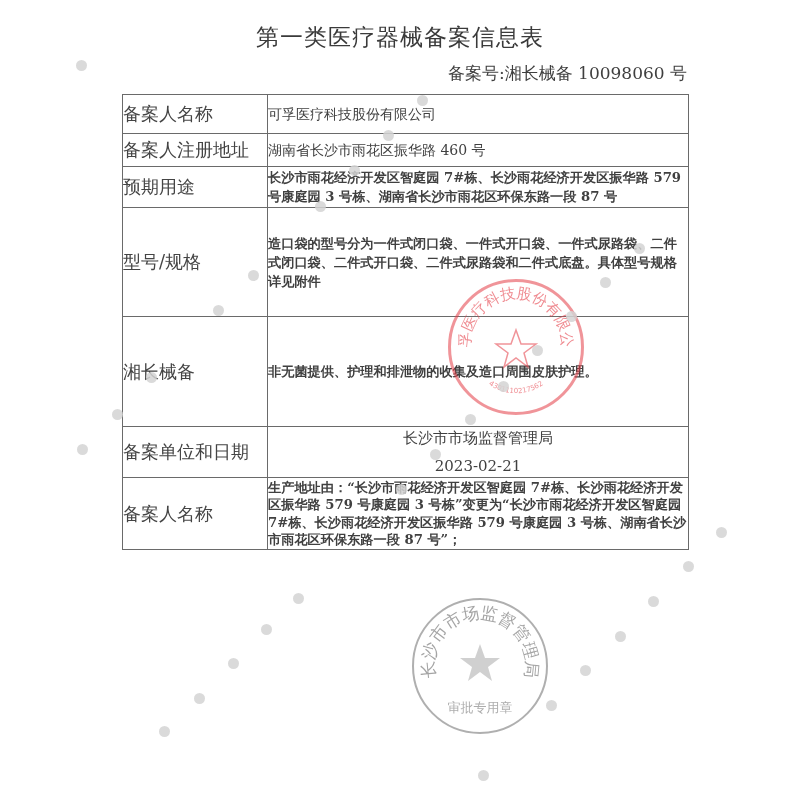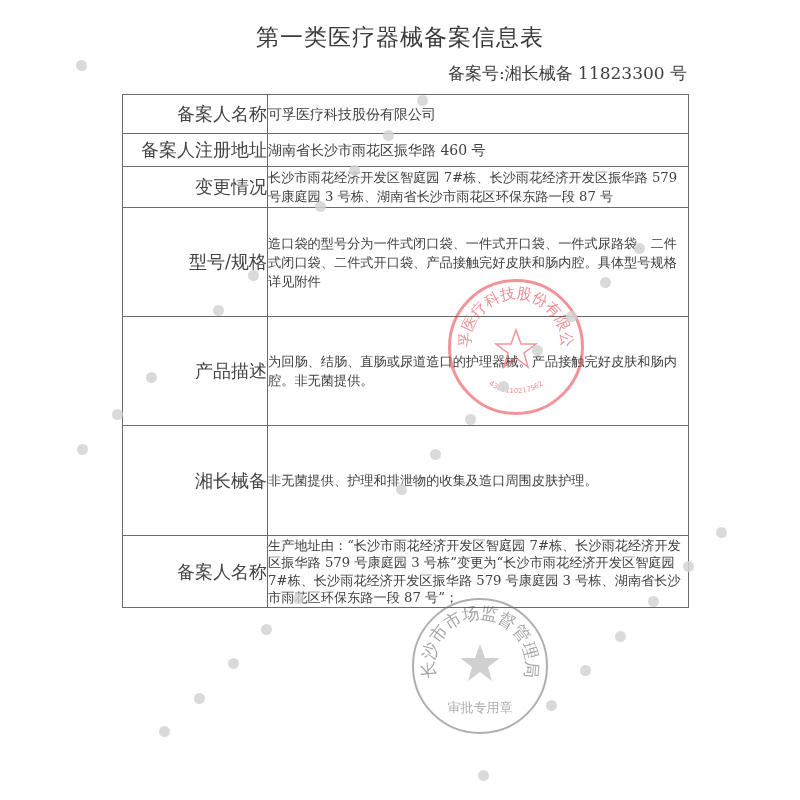--- a/index.html
+++ b/index.html
@@ -4,64 +4,69 @@
 <style>
   html, body { margin:0; padding:0; background:#ffffff; }
   body { width:800px; height:800px; position:relative; overflow:hidden;
          font-family:"DejaVu Serif","Liberation Serif",serif; color:#3a3a3a; }
   .title { position:absolute; top:22px; left:0; width:800px; text-align:center;
            font-size:23px; letter-spacing:1px; color:#3a3a3a; }
   .record-no { position:absolute; top:62px; right:113px; font-size:17px; color:#3f3f3f; }
   table.form { position:absolute; left:122px; top:94px; width:567px; border-collapse:collapse;
                table-layout:fixed; }
   table.form td { border:1.3px solid #6a6a6a; padding:0; vertical-align:middle; }
-  td.label { width:144px; text-align:right; font-size:18px; color:#444; white-space:nowrap; letter-spacing:0; }
+  td.label { width:144px; text-align:left; font-size:18px; color:#444; white-space:nowrap; letter-spacing:0; }
   td.value { padding-left:4px; padding-right:4px; font-size:14px; line-height:22px; color:#404040; }
-  td.value.small { font-size:13.2px; line-height:19px; }
+  td.value.small { font-size:13.2px; line-height:19px;font-weight:bold; }
   td.value.center { text-align:center; position:relative; }
   .date-block { display:block; text-align:center; }
   .org-line { font-size:15px; }
   .date-line { font-size:15px; display:block; margin-top:6px; }
   .dot { position:absolute; width:11px; height:11px; border-radius:50%; background:#d4d4d4; opacity:0.85; }
   .seal { position:absolute; border-radius:50%; pointer-events:none; }
   .seal-red { left:448px; top:279px; width:130px; height:130px; border:3px solid rgba(228,60,70,0.55); }
   .seal-gray { left:412px; top:598px; width:132px; height:132px; border:2.5px solid rgba(110,110,110,0.55); }
   .seal svg { position:absolute; left:0; top:0; }
 </style>
 </head>
 <body>
 
 <div class="title">第一类医疗器械备案信息表</div>
-<div class="record-no">备案号:湘长械备 11823300 号</div>
+<div class="record-no">备案号:湘长械备 10098060 号</div>
 
 <table class="form">
   <tbody>
       <tr style="height:39px">
     <td class="label">备案人名称</td>
     <td class="value">可孚医疗科技股份有限公司</td>
   </tr>
   <tr style="height:33px">
     <td class="label">备案人注册地址</td>
     <td class="value">湖南省长沙市雨花区振华路 460 号</td>
   </tr>
   <tr style="height:41px">
-    <td class="label">变更情况</td>
+    <td class="label">预期用途</td>
     <td class="value small">长沙市雨花经济开发区智庭园 7#栋、长沙雨花经济开发区振华路 579 号康庭园 3 号栋、湖南省长沙市雨花区环保东路一段 87 号</td>
   </tr>
   <tr style="height:109px">
     <td class="label">型号/规格</td>
-    <td class="value small">造口袋的型号分为一件式闭口袋、一件式开口袋、一件式尿路袋、二件式闭口袋、二件式开口袋、产品接触完好皮肤和肠内腔。具体型号规格详见附件</td>
-  </tr>
-  <tr style="height:109px">
-    <td class="label">产品描述</td>
-    <td class="value small">为回肠、结肠、直肠或尿道造口的护理器械。产品接触完好皮肤和肠内腔。非无菌提供。</td>
+    <td class="value small">造口袋的型号分为一件式闭口袋、一件式开口袋、一件式尿路袋、二件式闭口袋、二件式开口袋、二件式尿路袋和二件式底盘。具体型号规格详见附件</td>
   </tr>
   <tr style="height:110px">
     <td class="label">湘长械备</td>
     <td class="value small">非无菌提供、护理和排泄物的收集及造口周围皮肤护理。</td>
+  </tr>
+  <tr style="height:42px">
+    <td class="label">备案单位和日期</td>
+    <td class="value center">
+      <span class="date-block">
+        <span class="org-line">长沙市市场监督管理局</span>
+        <span class="date-line">2023-02-21</span>
+      </span>
+    </td>
   </tr>
   <tr style="height:72px">
     <td class="label">备案人名称</td>
     <td class="value small" style="line-height:17.5px">生产地址由：“长沙市雨花经济开发区智庭园 7#栋、长沙雨花经济开发区振华路 579 号康庭园 3 号栋”变更为“长沙市雨花经济开发区智庭园 7#栋、长沙雨花经济开发区振华路 579 号康庭园 3 号栋、湖南省长沙市雨花区环保东路一段 87 号”；</td>
   </tr>
 </tbody>
   </table>
 
 <div class="seal seal-red">
   <svg width="130" height="130" viewBox="0 0 130 130">

